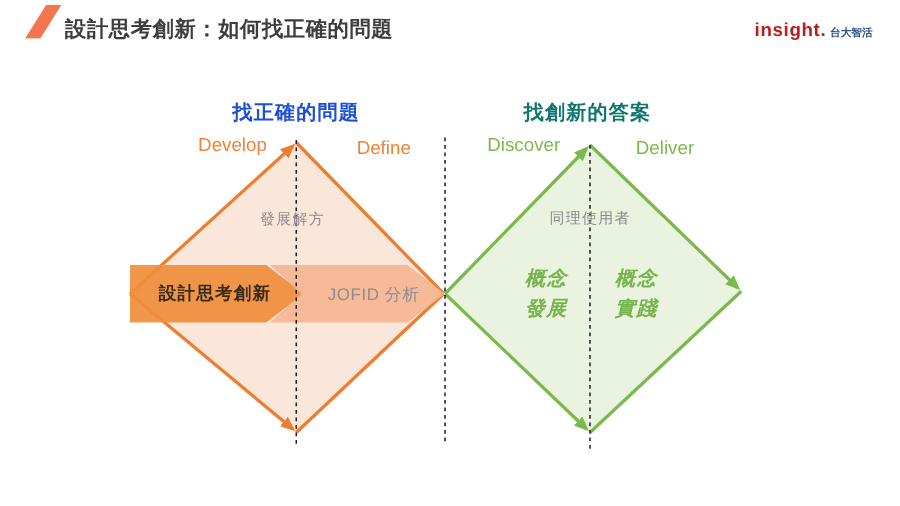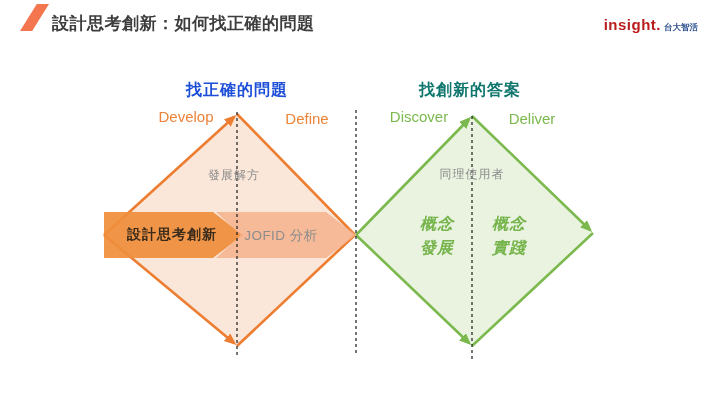--- a/index.html
+++ b/index.html
@@ -86,18 +86,18 @@
 
 <div class="abs centered phase phase-orange" style="left:186px">Develop</div>
 <div class="abs centered phase phase-orange" style="left:307px;top:110px">Define</div>
 <div class="abs centered phase phase-green" style="left:419px">Discover</div>
 <div class="abs centered phase phase-green" style="left:532px;top:110px">Deliver</div>
 
 <div class="abs centered inner-label" style="left:234px;top:167px">發展解方</div>
 <div class="abs centered inner-label" style="left:472px;top:166px">同理使用者</div>
 
 <div class="abs centered step1-label" style="left:172px">設計思考創新</div>
-<div class="abs centered step2-label" style="left:281px">JOFID 分析</div>
+<div class="abs centered step2-label" style="left:299px">JOFID 分析</div>
 
 <div class="abs concept" style="left:437px;transform:translateX(-50%)">概念
 發展</div>
 <div class="abs concept" style="left:509px;transform:translateX(-50%)">概念
 實踐</div>
 
 </body></html>

